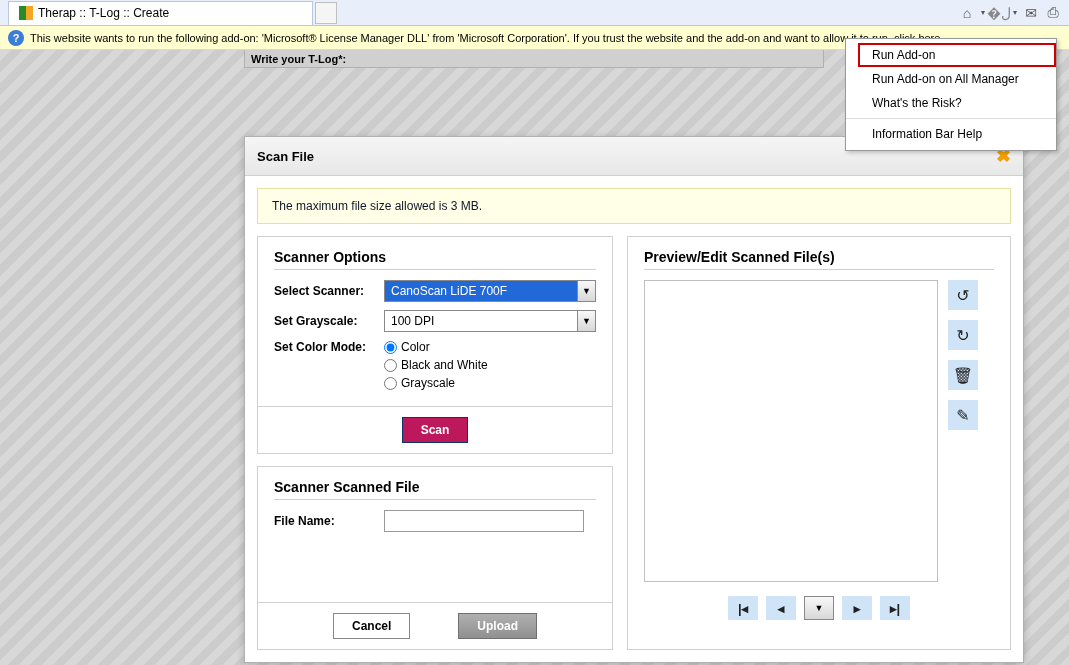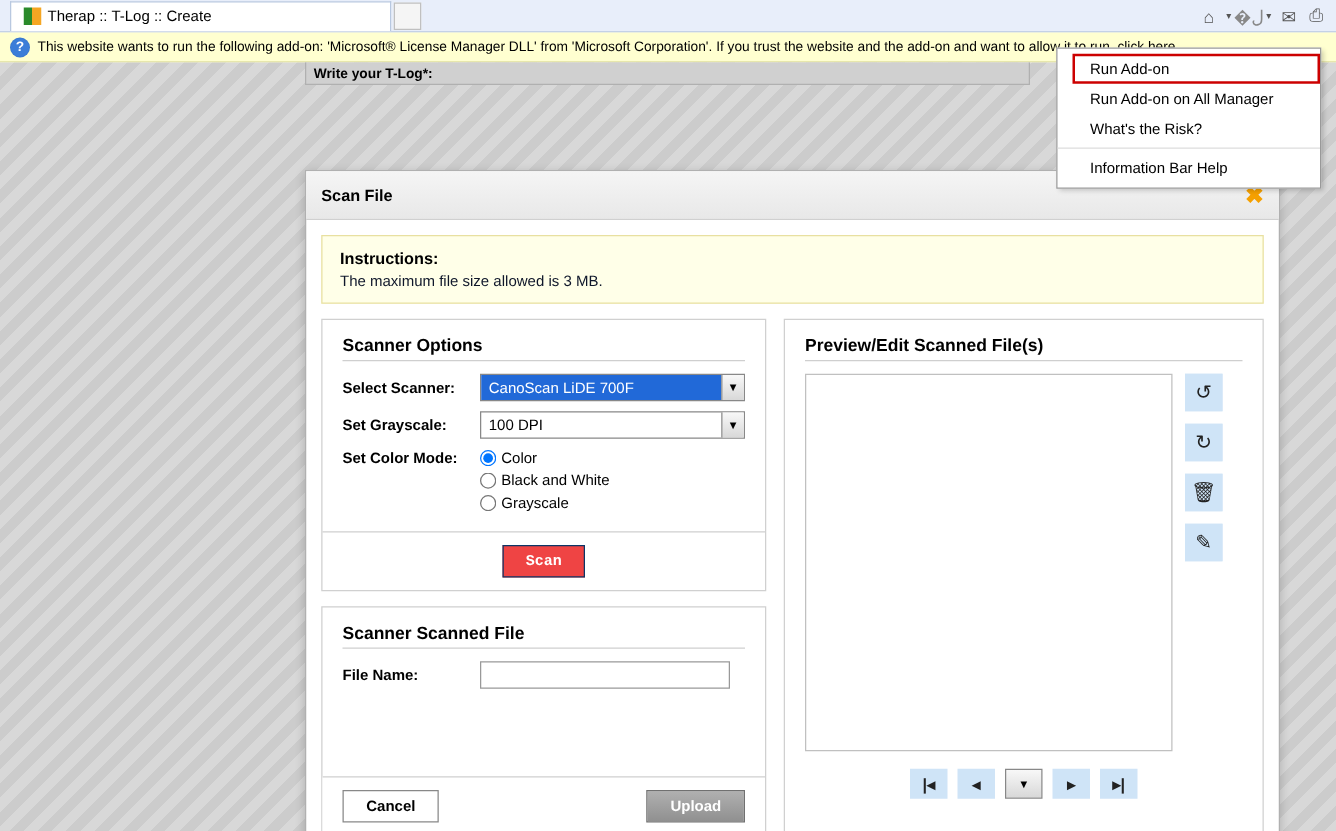--- a/index.html
+++ b/index.html
@@ -47,26 +47,26 @@
 
 .select-wrap { display: flex; border: 1px solid #888; height: 22px; align-items: stretch; }
 .select-wrap.hl .select-val { background: #2169d8; color: #fff; }
 .select-val { flex: 1; padding: 2px 6px; font-size: 12px; display: flex; align-items: center; }
 .select-btn { width: 18px; background: linear-gradient(#f8f8f8,#d8d8d8); border-left: 1px solid #888; display: flex; align-items: center; justify-content: center; font-size: 9px; }
 
 .radio-row { display: flex; align-items: center; gap: 4px; margin-bottom: 4px; font-size: 12px; }
 .radio-row input { margin: 0; }
 
 .btn { border: 1px solid #888; padding: 5px 18px; font-size: 12px; font-weight: bold; cursor: pointer; }
-.btn-primary { background: #ef4444; color: #fff; border-color: #0c3566; font-family: Liberation Mono, monospace; }
+.btn-primary { background: #be185d; color: #fff; border-color: #0c3566; }
 .btn-secondary { background: linear-gradient(#b0b0b0,#909090); color: #fff; border-color: #707070; }
 .btn-white { background: #fff; color: #000; }
 .btn-row { display: flex; justify-content: center; margin-top: 12px; }
 
-.panel-footer { border-top: 1px solid #d0d0d0; margin: 12px -16px -12px; padding: 10px 16px; display: flex; justify-content: space-between; background: #fff; gap: 48px; }
+.panel-footer { border-top: 1px solid #d0d0d0; margin: 12px -16px -12px; padding: 10px 16px; display: flex; justify-content: center; background: #fff; gap: 48px; }
 
 .text-input { border: 1px solid #999; height: 22px; width: 200px; padding: 2px 4px; font-size: 12px; }
 
 .preview-area { display: flex; gap: 10px; }
 .preview-box { border: 1px solid #c0c0c0; background: #fff; width: 294px; height: 302px; }
 .preview-tools { display: flex; flex-direction: column; gap: 10px; }
 .tool-btn { width: 30px; height: 30px; background: #cfe4f7; border: 1px solid #cfe4f7; display: flex; align-items: center; justify-content: center; font-size: 16px; color: #222; }
 
 .pager { display: flex; gap: 8px; justify-content: center; margin-top: 14px; }
 .pager .nav-btn { width: 30px; height: 24px; background: #cfe4f7; border: none; display: flex; align-items: center; justify-content: center; font-size: 13px; color: #222; font-weight: bold; }
@@ -107,21 +107,20 @@
 <div class="page-bg">
   <div class="partial-header">Write your T-Log*:</div>
 
   <div class="modal">
     <div class="modal-title">
       <span>Scan File</span>
       <span class="modal-close">✖</span>
     </div>
     <div class="modal-body">
       <div class="instructions">
-        <h3>Instructions:</h3>
         <p>The maximum file size allowed is 3 MB.</p>
       </div>
 
       <div class="columns">
         <div class="left-col">
           <div class="panel">
             <h3>Scanner Options</h3>
 
             <div class="form-row">
               <div class="form-label">Select Scanner:</div>

